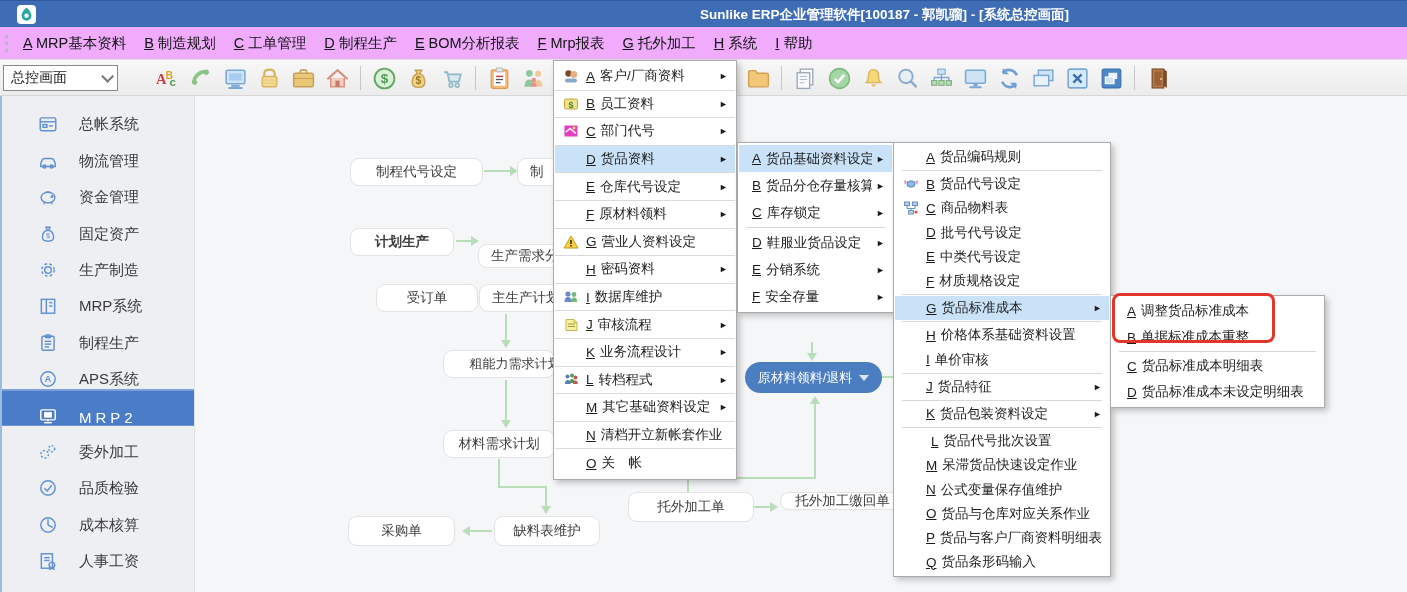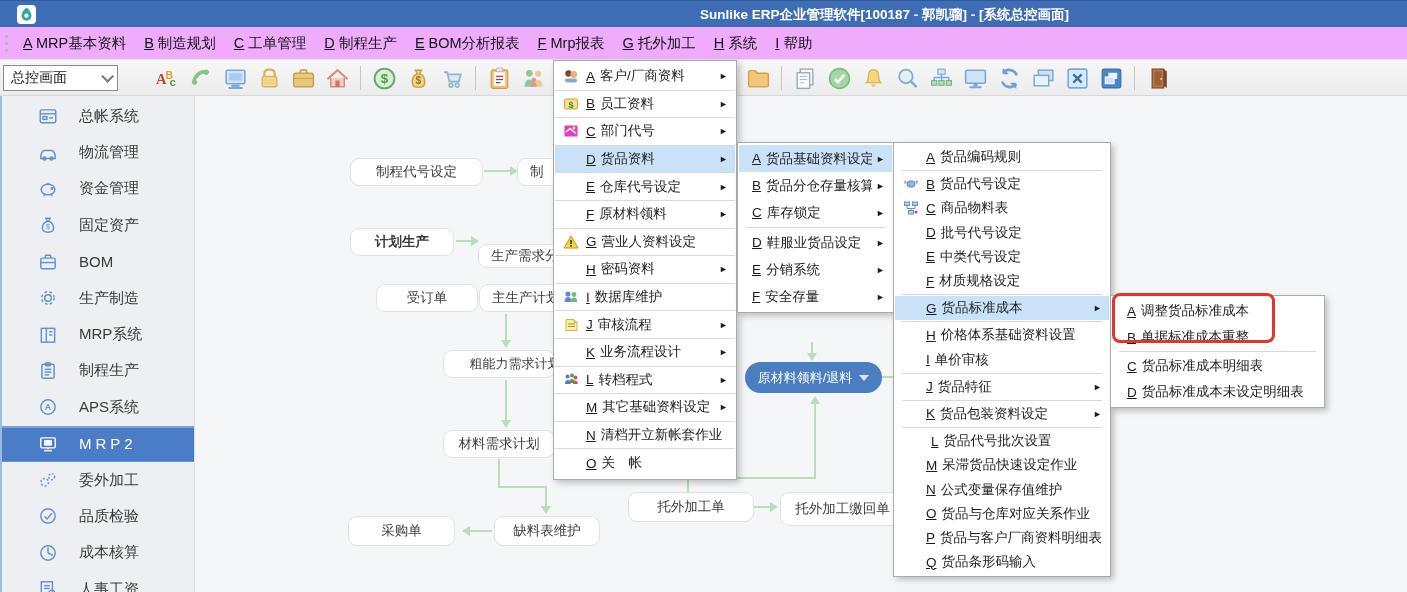--- a/index.html
+++ b/index.html
@@ -22,21 +22,21 @@
   .toolbar { position:absolute; left:0; top:60px; width:1407px; height:36px; background:linear-gradient(#f7f7f7,#ececec); border-bottom:1px solid #d7d7d7; }
   .viewbox { position:absolute; left:3px; top:5px; width:115px; height:26px; background:#fff; border:1px solid #8a8a8a; display:flex; align-items:center; padding-left:7px; font-size:14px; color:#222; }
   .chev { margin-left:auto; margin-right:7px; width:9px; height:9px; border-right:2px solid #777; border-bottom:2px solid #777; transform:rotate(45deg) translateY(-3px); }
   .tb-left { position:absolute; left:150px; top:3px; display:flex; align-items:center; }
   .tb-right { position:absolute; left:741px; top:3px; display:flex; align-items:center; }
   .tbi { width:30px; height:30px; margin:0 2px; display:flex; align-items:center; justify-content:center; }
   .tbi svg { width:25px; height:25px; }
   .tsep { width:1px; height:24px; background:#c6c6c6; margin:0 6px; }
   
   .sidebar { position:absolute; left:0; top:96px; width:195px; height:496px; background:#edeff2; border-left:2px solid #9dbbe0; border-right:1px solid #dcdfe3; padding-top:2px; }
-  .side-item { height:36.4px; display:flex; align-items:center; padding-left:36px; color:#3a3a3a; font-size:15px; }
+  .side-item { height:36.4px; display:flex; align-items:flex-end; padding-left:36px; color:#3a3a3a; font-size:15px; }
   .sbi { width:22px; height:20px; margin-right:19px; color:#6191d3; display:flex; align-items:center; }
   .sbi svg { width:20px; height:20px; }
   .side-item.sel { background:#4a7cc8; color:#fff; box-shadow:inset 0 2px 0 rgba(255,255,255,.28), inset 0 -1px 0 rgba(255,255,255,.18); }
   .side-item.sel .sbi { color:#fff; }
   .side-item.sel .side-label { letter-spacing:4px; }
   
   .fnode { position:absolute; background:#fff; border:1px solid #e2e2e2; border-radius:9px; display:flex; align-items:center; justify-content:center; font-size:13.5px; color:#3c3c3c; white-space:nowrap; overflow:hidden; z-index:1; }
   .fnode.lft { justify-content:flex-start; padding-left:12px; }
   .pill { position:absolute; left:745px; top:362px; width:137px; height:31px; background:#4b7ec0; border-radius:16px; color:#fff; font-size:13px; display:flex; align-items:center; justify-content:center; gap:7px; z-index:1; }
   .caret { width:0; height:0; border-left:5px solid transparent; border-right:5px solid transparent; border-top:6px solid #dce8f5; }
@@ -314,30 +314,20 @@
         <svg viewBox="0 0 18 18" stroke="currentColor" fill="none" stroke-width="1.3">
           <path d="M7.2 3 h3.6 l-1.2 2.6 q4.4 1.2 4.4 6.4 q0 3.5-5 3.5 t-5-3.5 q0-5.2 4.4-6.4 Z"></path>
           <text x="9" y="13" text-anchor="middle" font-size="6.5" fill="currentColor" stroke="none">$</text>
         </svg>
       </span>
       <span class="side-label">固定资产</span>
     </div>
   <div class="side-item">
       <span class="sbi">
         <svg viewBox="0 0 18 18" stroke="currentColor" fill="none" stroke-width="1.3">
-          <rect x="2.5" y="5.5" width="13" height="9.5" rx="1.5"></rect>
-          <path d="M6.5 5.5 V4 q0-1 1-1 h3 q1 0 1 1 v1.5"></path>
-          <line x1="2.5" y1="9.5" x2="15.5" y2="9.5"></line>
-        </svg>
-      </span>
-      <span class="side-label">BOM</span>
-    </div>
-  <div class="side-item">
-      <span class="sbi">
-        <svg viewBox="0 0 18 18" stroke="currentColor" fill="none" stroke-width="1.3">
           <circle cx="9" cy="9" r="3"></circle>
           <circle cx="9" cy="9" r="5.6" stroke-dasharray="2.4 2.1"></circle>
         </svg>
       </span>
       <span class="side-label">生产制造</span>
     </div>
   <div class="side-item">
       <span class="sbi">
         <svg viewBox="0 0 18 18" stroke="currentColor" fill="none" stroke-width="1.3">
           <rect x="3" y="3" width="12" height="12.5"></rect>
@@ -447,21 +437,21 @@
   </div>
 <div class="fnode" style="left:348px;top:516px;width:107px;height:30px;">
     <span>采购单</span>
   </div>
 <div class="fnode" style="left:494px;top:516px;width:106px;height:30px;">
     <span>缺料表维护</span>
   </div>
 <div class="fnode" style="left:628px;top:492px;width:126px;height:30px;font-family:Liberation Serif, serif;">
     <span>托外加工单</span>
   </div>
-<div class="fnode" style="left:780px;top:492px;width:125px;height:34px;">
+<div class="fnode" style="left:780px;top:492px;width:125px;height:18px;">
     <span>托外加工缴回单</span>
   </div>
 <div class="pill">
     <span>原材料领料/退料</span>
     <span class="caret"></span>
   </div>
 
 <div class="cl" style="left:484px;top:170px;width:26px;height:2px;"></div>
 <div class="ah ah-r" style="left:510px;top:166px;"></div>
 <div class="cl" style="left:456px;top:240px;width:16px;height:2px;"></div>

